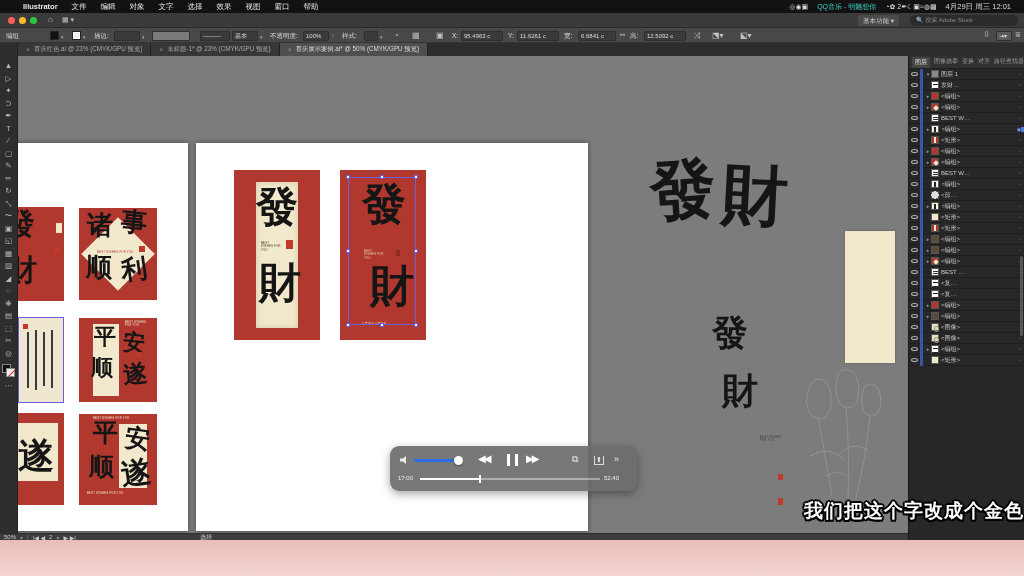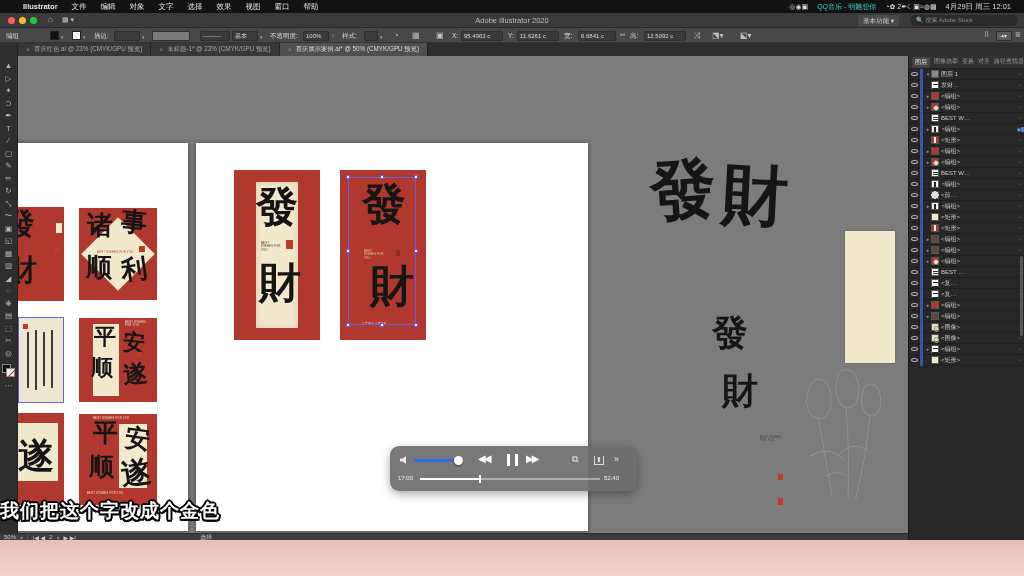--- a/index.html
+++ b/index.html
@@ -100,21 +100,21 @@
   #vol-knob{left:64px;top:9.5px;width:9px;height:9px;background:#fff;border-radius:50%;box-shadow:0 1px 2px rgba(0,0,0,.4);}
   .pbtn{top:7px;font-size:10px;color:#fff;letter-spacing:-2px;}
   #pause{left:117px;top:8px;width:11px;height:12px;border-left:3.5px solid #fff;border-right:3.5px solid #fff;}
   .pic{top:8px;color:#eee;font-size:9px;}
   #ptime-l,#ptime-r{top:29px;font-size:6px;color:#f0f0f0;}
   #prog-track{left:30px;top:32px;width:180px;height:1.5px;background:rgba(255,255,255,.4);}
   #prog-done{left:30px;top:32px;width:60px;height:1.5px;background:#fdfdfd;}
   #playhead{left:89px;top:29px;width:1.5px;height:8px;background:#fff;}
 
   
-  #subtitle{left:0;top:498px;width:1024px;text-align:left;font-size:19px;font-weight:800;color:#fff;letter-spacing:1px;
+  #subtitle{left:0;top:498px;width:1024px;text-align:right;font-size:19px;font-weight:800;color:#fff;letter-spacing:1px;
     text-shadow:-1.5px -1.5px 0 #000,1.5px -1.5px 0 #000,-1.5px 1.5px 0 #000,1.5px 1.5px 0 #000,0 2px 0 #000,0 -2px 0 #000,2px 0 0 #000,-2px 0 0 #000;}
 
   
   #desktop-strip{left:0;top:540px;width:1024px;height:36px;background:linear-gradient(180deg,#e9bdbb,#f3d4d0);}
   .flower-svg{position:absolute;}
 </style>
 </head>
 <body>
 
 <div id="screen">
@@ -129,21 +129,20 @@
       <span class="dt">4月29日 周三 12:01</span>
     </span>
   </div>
 
   <div id="titlebar" class="abs">
     <span class="tl abs" style="left:8px;background:#ff5f57;"></span>
     <span class="tl abs" style="left:19px;background:#febc2e;"></span>
     <span class="tl abs" style="left:30px;background:#28c840;"></span>
     <span class="abs" style="left:48px;top:2px;color:#bbb;font-size:8px;">⌂</span>
     <span class="abs" style="left:62px;top:3px;color:#bbb;font-size:7px;">▦ ▾</span>
-    <div id="title-text" class="abs">Adobe Illustrator 2020</div>
     <div id="ws-btn" class="abs">基本功能 ▾</div>
     <div id="stock-search" class="abs">🔍 搜索 Adobe Stock</div>
   </div>
 
   <div id="controlbar" class="abs">
     <span class="lab abs" style="left:6px;">编组</span>
     <span class="swatch abs" style="left:50px;background:#111;"></span>
       <span class="carat abs" style="left:61px;">▾</span>
     <span class="swatch abs" style="left:72px;background:#eee;box-shadow:inset 0 0 0 1px #fff;"></span>
       <span class="carat abs" style="left:83px;">▾</span>

